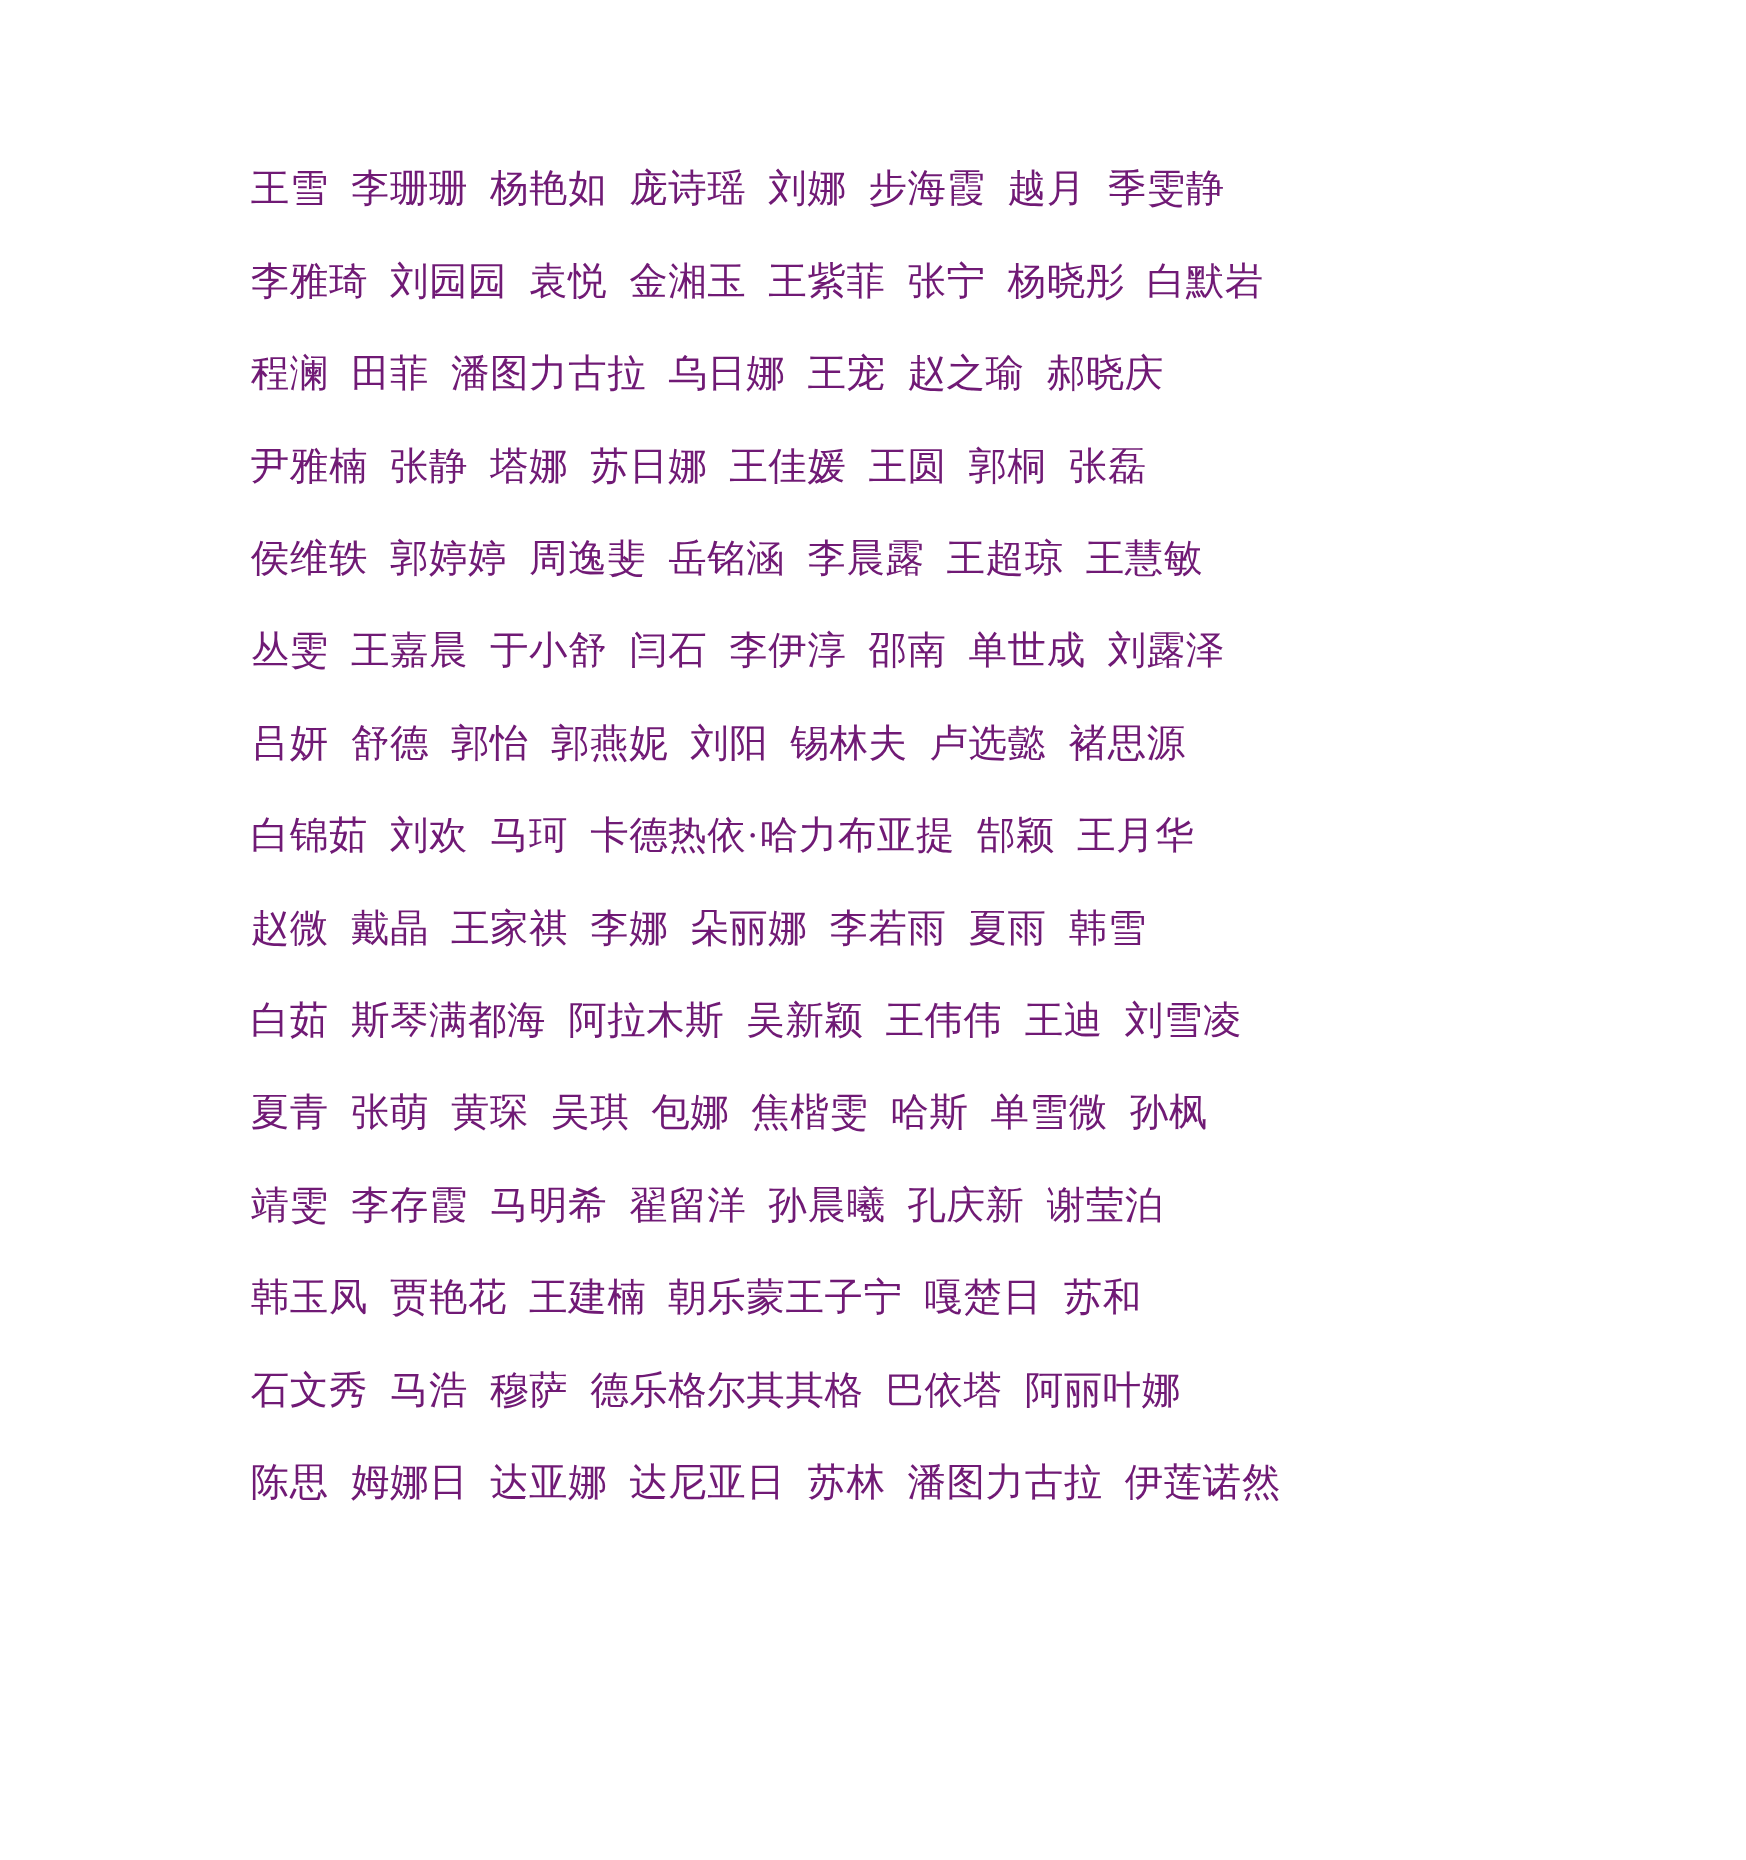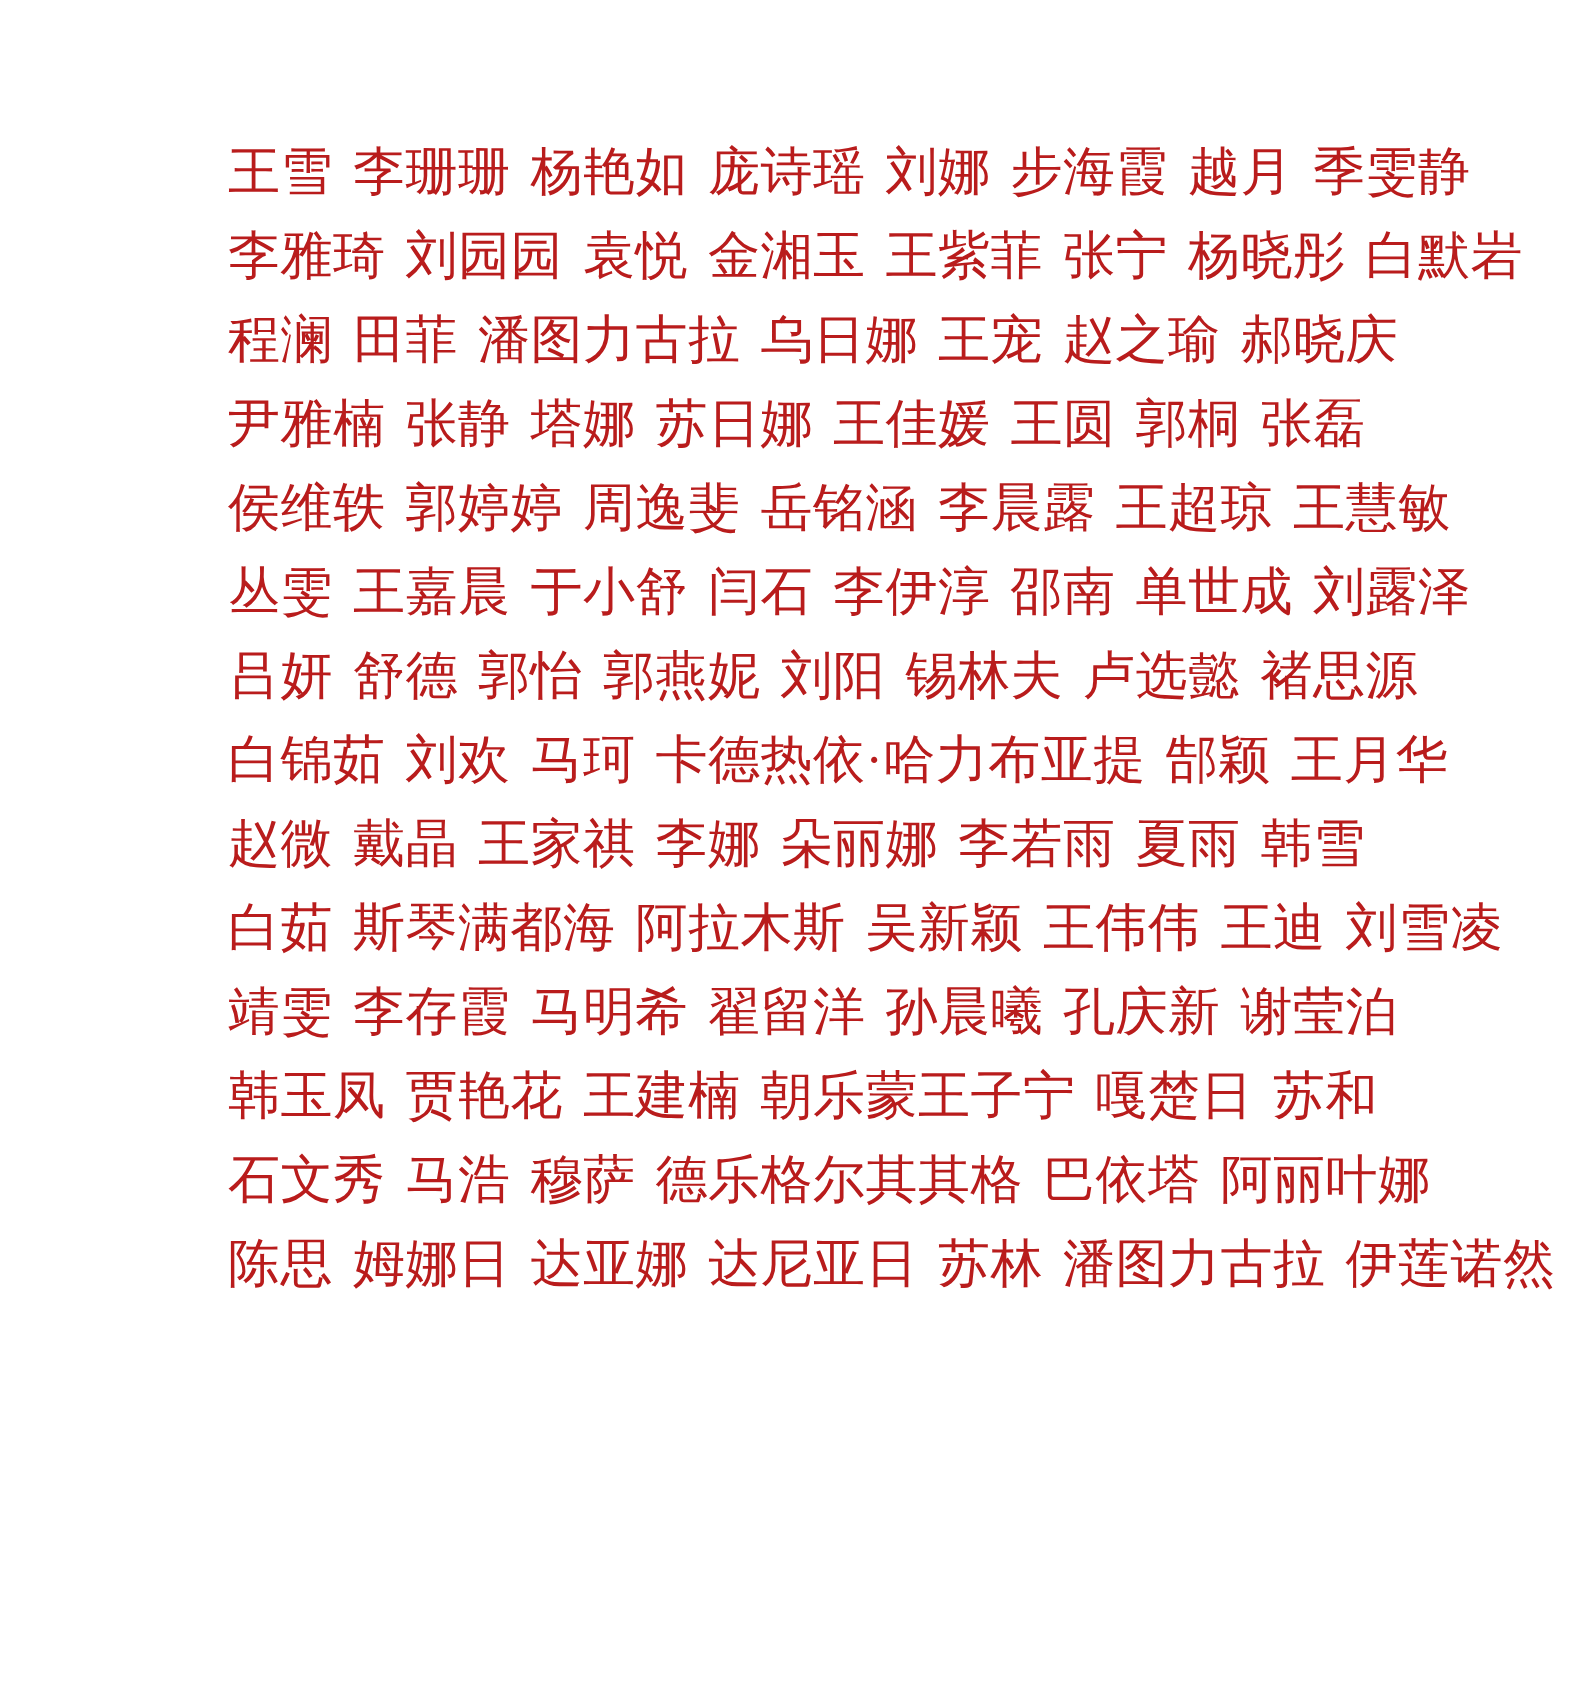--- a/index.html
+++ b/index.html
@@ -20,24 +20,24 @@
     width: 1587px;
     min-height: 1691px;
     padding: 130px 150px 80px 228px;
   }
   .name-list {
     display: block;
   }
   .name-row {
     display: block;
     white-space: nowrap;
-    font-size: 52px;
+    font-size: 35px;
     line-height: 84px;
     letter-spacing: 0.5px;
-    color: #b91c1c;
+    color: #701a75;
   }
   .name-row .name {
     display: inline-block;
     margin-right: 20px;
   }
   .name-row .name:last-child {
     margin-right: 0;
   }
 </style>
 </head>
@@ -48,18 +48,19 @@
       <div class="name-row"><span class="name">王雪</span><span class="name">李珊珊</span><span class="name">杨艳如</span><span class="name">庞诗瑶</span><span class="name">刘娜</span><span class="name">步海霞</span><span class="name">越月</span><span class="name">季雯静</span></div>
       <div class="name-row"><span class="name">李雅琦</span><span class="name">刘园园</span><span class="name">袁悦</span><span class="name">金湘玉</span><span class="name">王紫菲</span><span class="name">张宁</span><span class="name">杨晓彤</span><span class="name">白默岩</span></div>
       <div class="name-row"><span class="name">程澜</span><span class="name">田菲</span><span class="name">潘图力古拉</span><span class="name">乌日娜</span><span class="name">王宠</span><span class="name">赵之瑜</span><span class="name">郝晓庆</span></div>
       <div class="name-row"><span class="name">尹雅楠</span><span class="name">张静</span><span class="name">塔娜</span><span class="name">苏日娜</span><span class="name">王佳媛</span><span class="name">王圆</span><span class="name">郭桐</span><span class="name">张磊</span></div>
       <div class="name-row"><span class="name">侯维轶</span><span class="name">郭婷婷</span><span class="name">周逸斐</span><span class="name">岳铭涵</span><span class="name">李晨露</span><span class="name">王超琼</span><span class="name">王慧敏</span></div>
       <div class="name-row"><span class="name">丛雯</span><span class="name">王嘉晨</span><span class="name">于小舒</span><span class="name">闫石</span><span class="name">李伊淳</span><span class="name">邵南</span><span class="name">单世成</span><span class="name">刘露泽</span></div>
       <div class="name-row"><span class="name">吕妍</span><span class="name">舒德</span><span class="name">郭怡</span><span class="name">郭燕妮</span><span class="name">刘阳</span><span class="name">锡林夫</span><span class="name">卢选懿</span><span class="name">褚思源</span></div>
       <div class="name-row"><span class="name">白锦茹</span><span class="name">刘欢</span><span class="name">马珂</span><span class="name">卡德热依·哈力布亚提</span><span class="name">郜颖</span><span class="name">王月华</span></div>
       <div class="name-row"><span class="name">赵微</span><span class="name">戴晶</span><span class="name">王家祺</span><span class="name">李娜</span><span class="name">朵丽娜</span><span class="name">李若雨</span><span class="name">夏雨</span><span class="name">韩雪</span></div>
       <div class="name-row"><span class="name">白茹</span><span class="name">斯琴满都海</span><span class="name">阿拉木斯</span><span class="name">吴新颖</span><span class="name">王伟伟</span><span class="name">王迪</span><span class="name">刘雪凌</span></div>
+      <div class="name-row"><span class="name">夏青</span><span class="name">张萌</span><span class="name">黄琛</span><span class="name">吴琪</span><span class="name">包娜</span><span class="name">焦楷雯</span><span class="name">哈斯</span><span class="name">单雪微</span><span class="name">孙枫</span></div>
       <div class="name-row"><span class="name">靖雯</span><span class="name">李存霞</span><span class="name">马明希</span><span class="name">翟留洋</span><span class="name">孙晨曦</span><span class="name">孔庆新</span><span class="name">谢莹泊</span></div>
       <div class="name-row"><span class="name">韩玉凤</span><span class="name">贾艳花</span><span class="name">王建楠</span><span class="name">朝乐蒙王子宁</span><span class="name">嘎楚日</span><span class="name">苏和</span></div>
       <div class="name-row"><span class="name">石文秀</span><span class="name">马浩</span><span class="name">穆萨</span><span class="name">德乐格尔其其格</span><span class="name">巴依塔</span><span class="name">阿丽叶娜</span></div>
       <div class="name-row"><span class="name">陈思</span><span class="name">姆娜日</span><span class="name">达亚娜</span><span class="name">达尼亚日</span><span class="name">苏林</span><span class="name">潘图力古拉</span><span class="name">伊莲诺然</span></div>
     </div>
 </div>
 
 </body></html>

